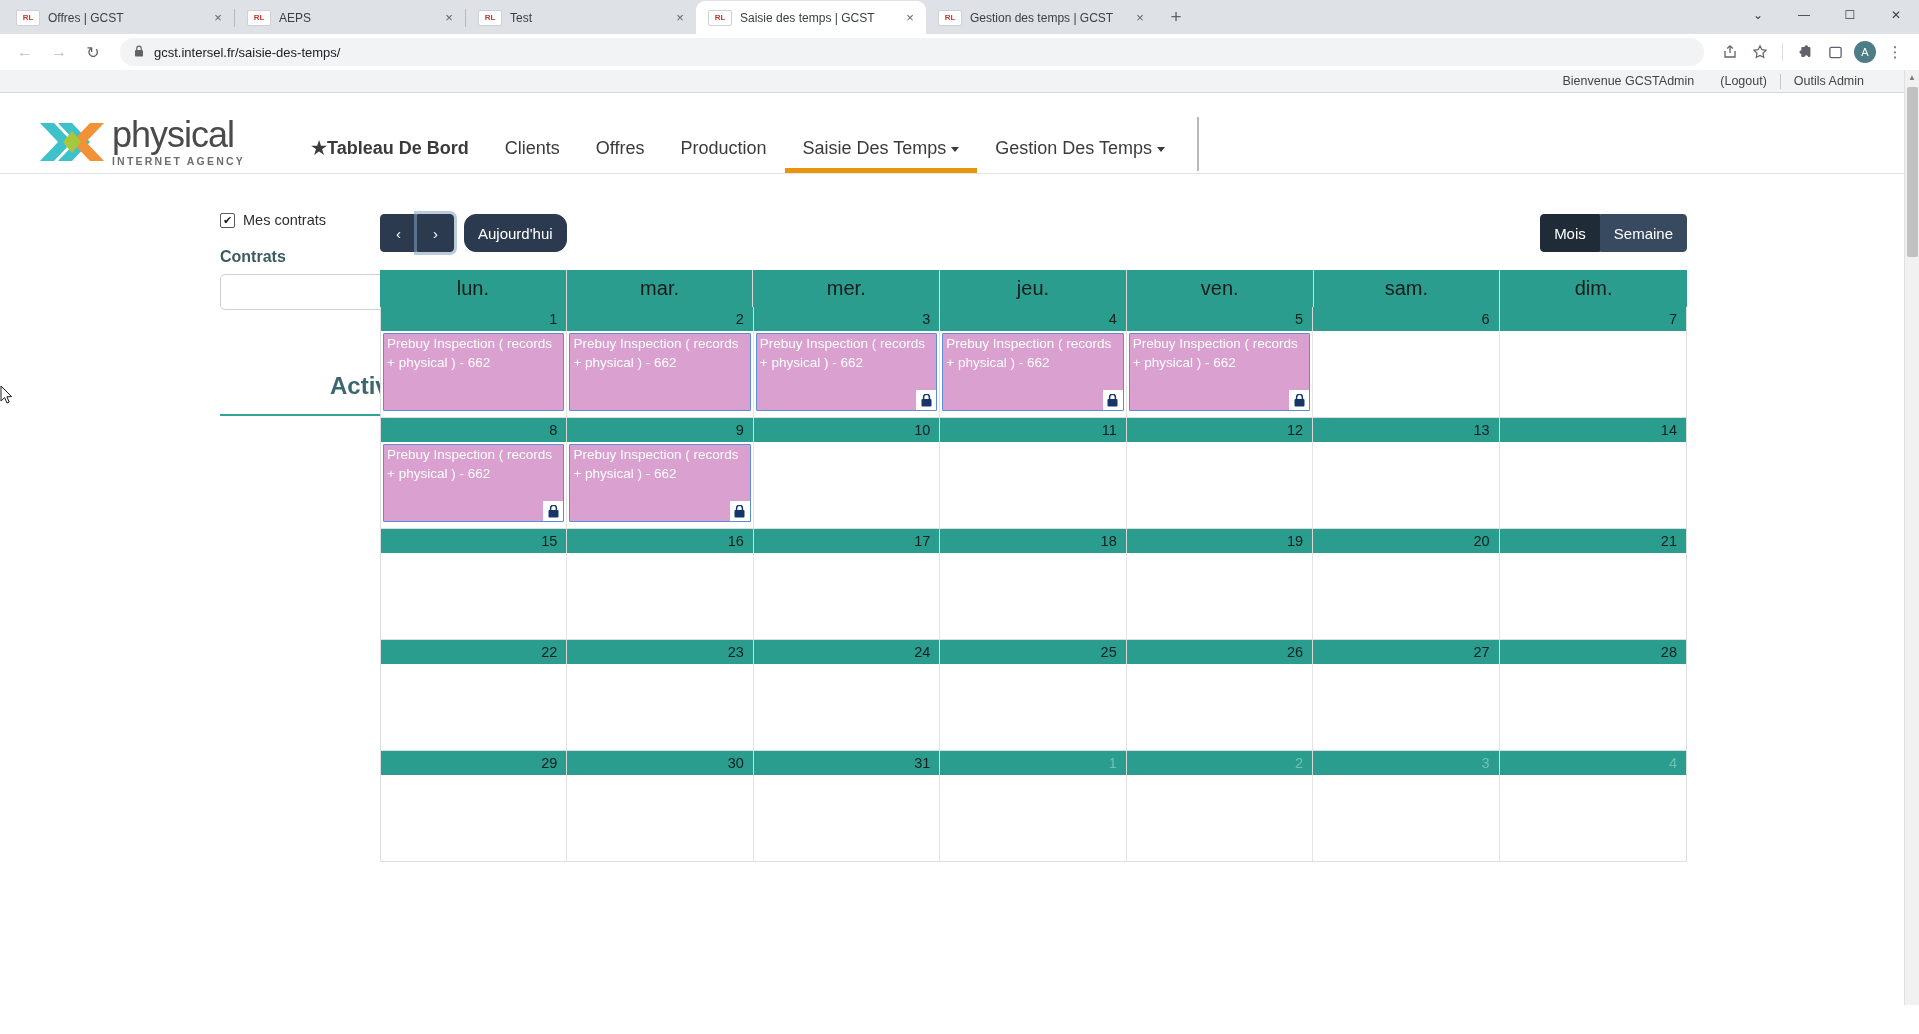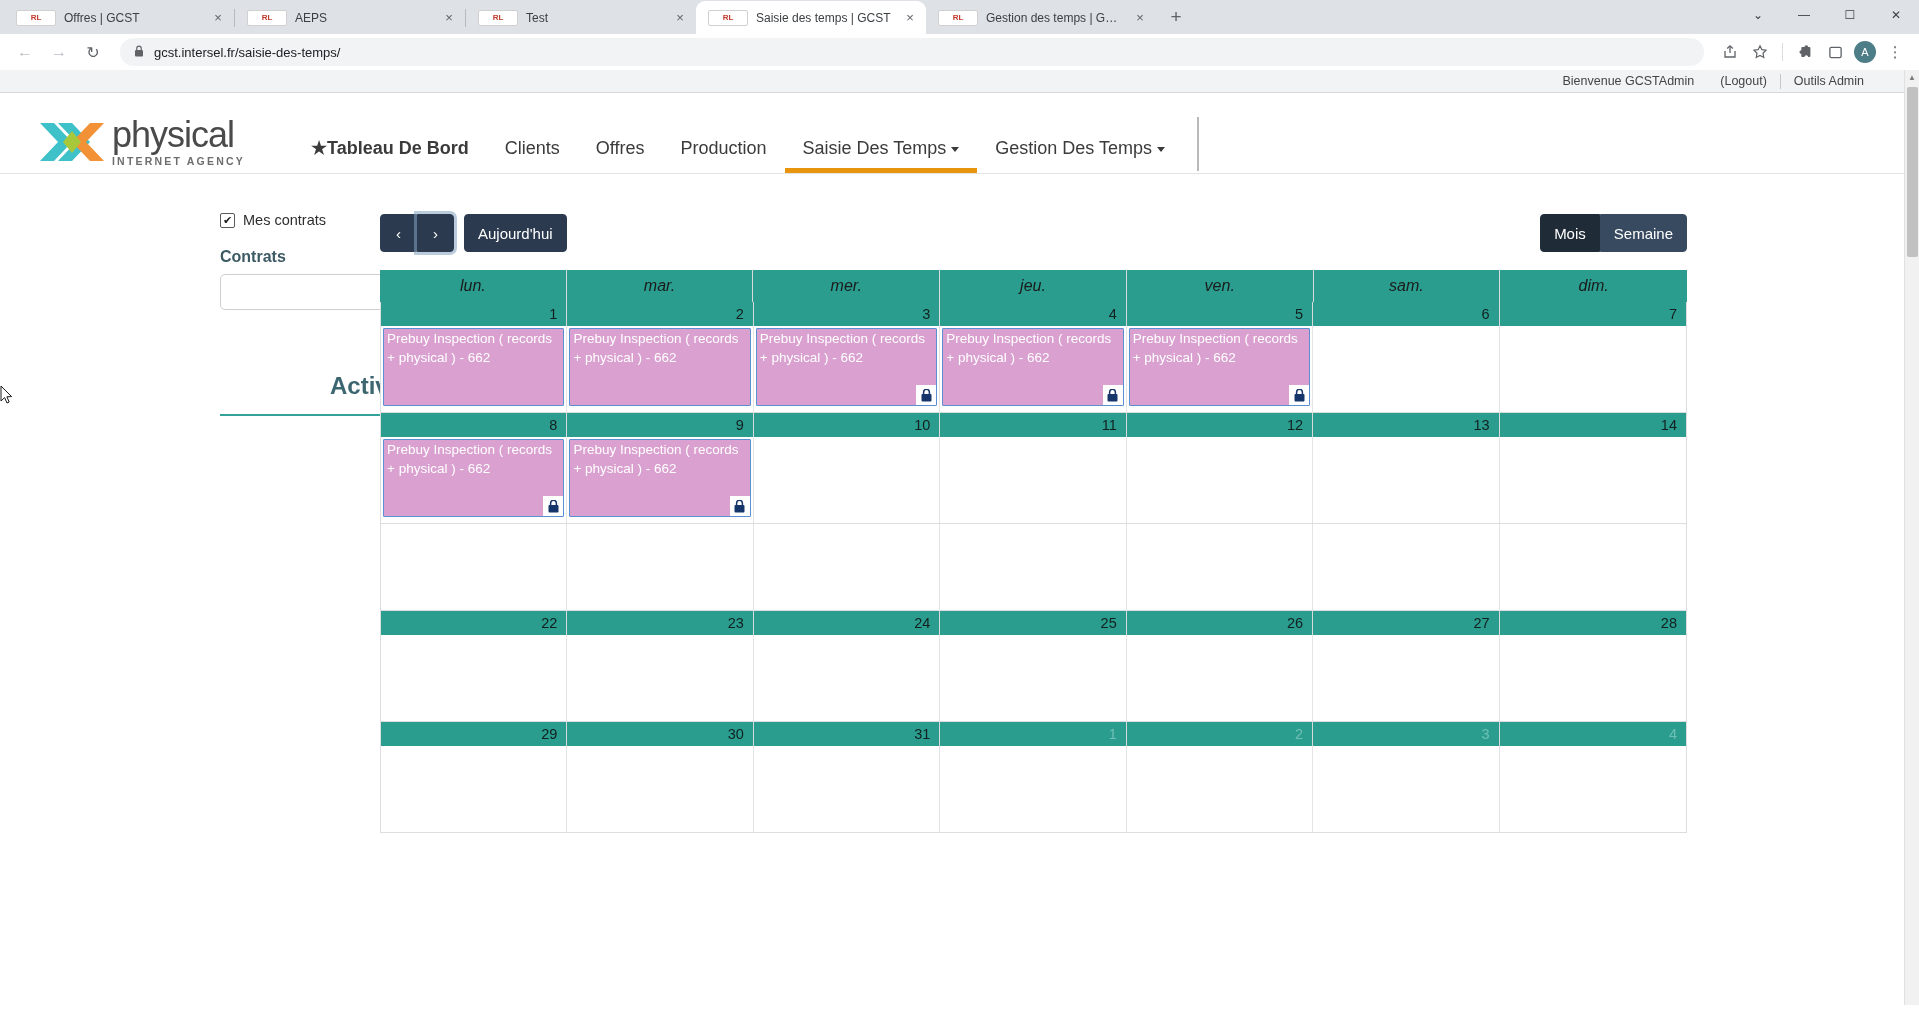--- a/index.html
+++ b/index.html
@@ -17,21 +17,21 @@
     padding-left: 4px; position: relative;
   }
   .tab {
     display: flex; align-items: center; gap: 8px;
     height: 33px; width: 230px; padding: 0 8px 0 12px;
     border-radius: 9px 9px 0 0; font-size: 12px; color: #3c4043;
     position: relative; background: transparent;
   }
   .tab.active { background: #ffffff; }
   .tab-favicon {
-    width: 40px; height: 16px; flex-shrink: 0;
+    width: 24px; height: 16px; flex-shrink: 0;
     border-radius: 2px; background: #ffffff;
     display: flex; align-items: center; justify-content: center;
     font-size: 8px; font-weight: bold; color: #c0392b;
     border: 1px solid #d0d0d0; line-height: 1;
   }
   .tab-title {
     flex: 1; overflow: hidden; text-overflow: ellipsis; white-space: nowrap;
     font-size: 12px;
   }
   .tab-close {
@@ -189,38 +189,37 @@
     font-size: 15px; height: 38px; padding: 0 13px;
     display: flex; align-items: center; justify-content: center;
   }
   .btn.arrow { width: 37px; padding: 0; font-size: 15px; }
   .btn.focused {
     box-shadow: 0 0 0 3px rgba(130,160,190,.55);
     position: relative; z-index: 2;
   }
   .btn-r-left { border-radius: 4px 0 0 4px; }
   .btn-r-right { border-radius: 0 4px 4px 0; }
-  .btn-today { margin-left: 10px; border-radius: 4px; }
+  .btn-today { margin-left: 10px; border-radius: 12px; }
   .cal-title {
     position: absolute; left: 0; right: 0; text-align: center;
     font-size: 26px; font-weight: 700; color: #21416e; pointer-events: none;
   }
   .view-toggle { margin-left: auto; display: flex; }
   .btn-mois { background: #202b38; border-color: #202b38; }
   .btn-semaine { background: #384a60; border-color: #384a60; }
 
   .cal-grid { border: 1px solid #ddd; border-top: none; }
   .cal-head {
     display: grid; grid-template-columns: repeat(7, 1fr);
     background: #2a9d8f;
   }
   .cal-head div {
-    text-align: center; padding: 7px 0; color: #1b1b1b; font-size: 16px;
+    text-align: center; padding: 7px 0; color: #1b1b1b; font-size: 20px;
     border-right: 1px solid #d9d9d9;
-    font-style: italic;
   }
   .cal-head div:last-child { border-right: none; }
   .week { border-top: 1px solid #ddd; }
   .week:first-child { border-top: none; }
   .daynums {
     display: grid; grid-template-columns: repeat(7, 1fr);
     background: #2a9d8f;
   }
   .daynums div {
     text-align: right; padding: 4px 9px; font-size: 14.5px; color: #12201f;
@@ -508,20 +507,29 @@
                   </span></div>
               </div>
               <div></div>
               <div></div>
               <div></div>
               <div></div>
               <div></div>
             </div>
           </div>
           <div class="week">
+            <div class="daynums">
+              <div>15</div>
+              <div>16</div>
+              <div>17</div>
+              <div>18</div>
+              <div>19</div>
+              <div>20</div>
+              <div>21</div>
+            </div>
             <div class="daycells">
               <div></div>
               <div></div>
               <div></div>
               <div></div>
               <div></div>
               <div></div>
               <div></div>
             </div>
           </div>

